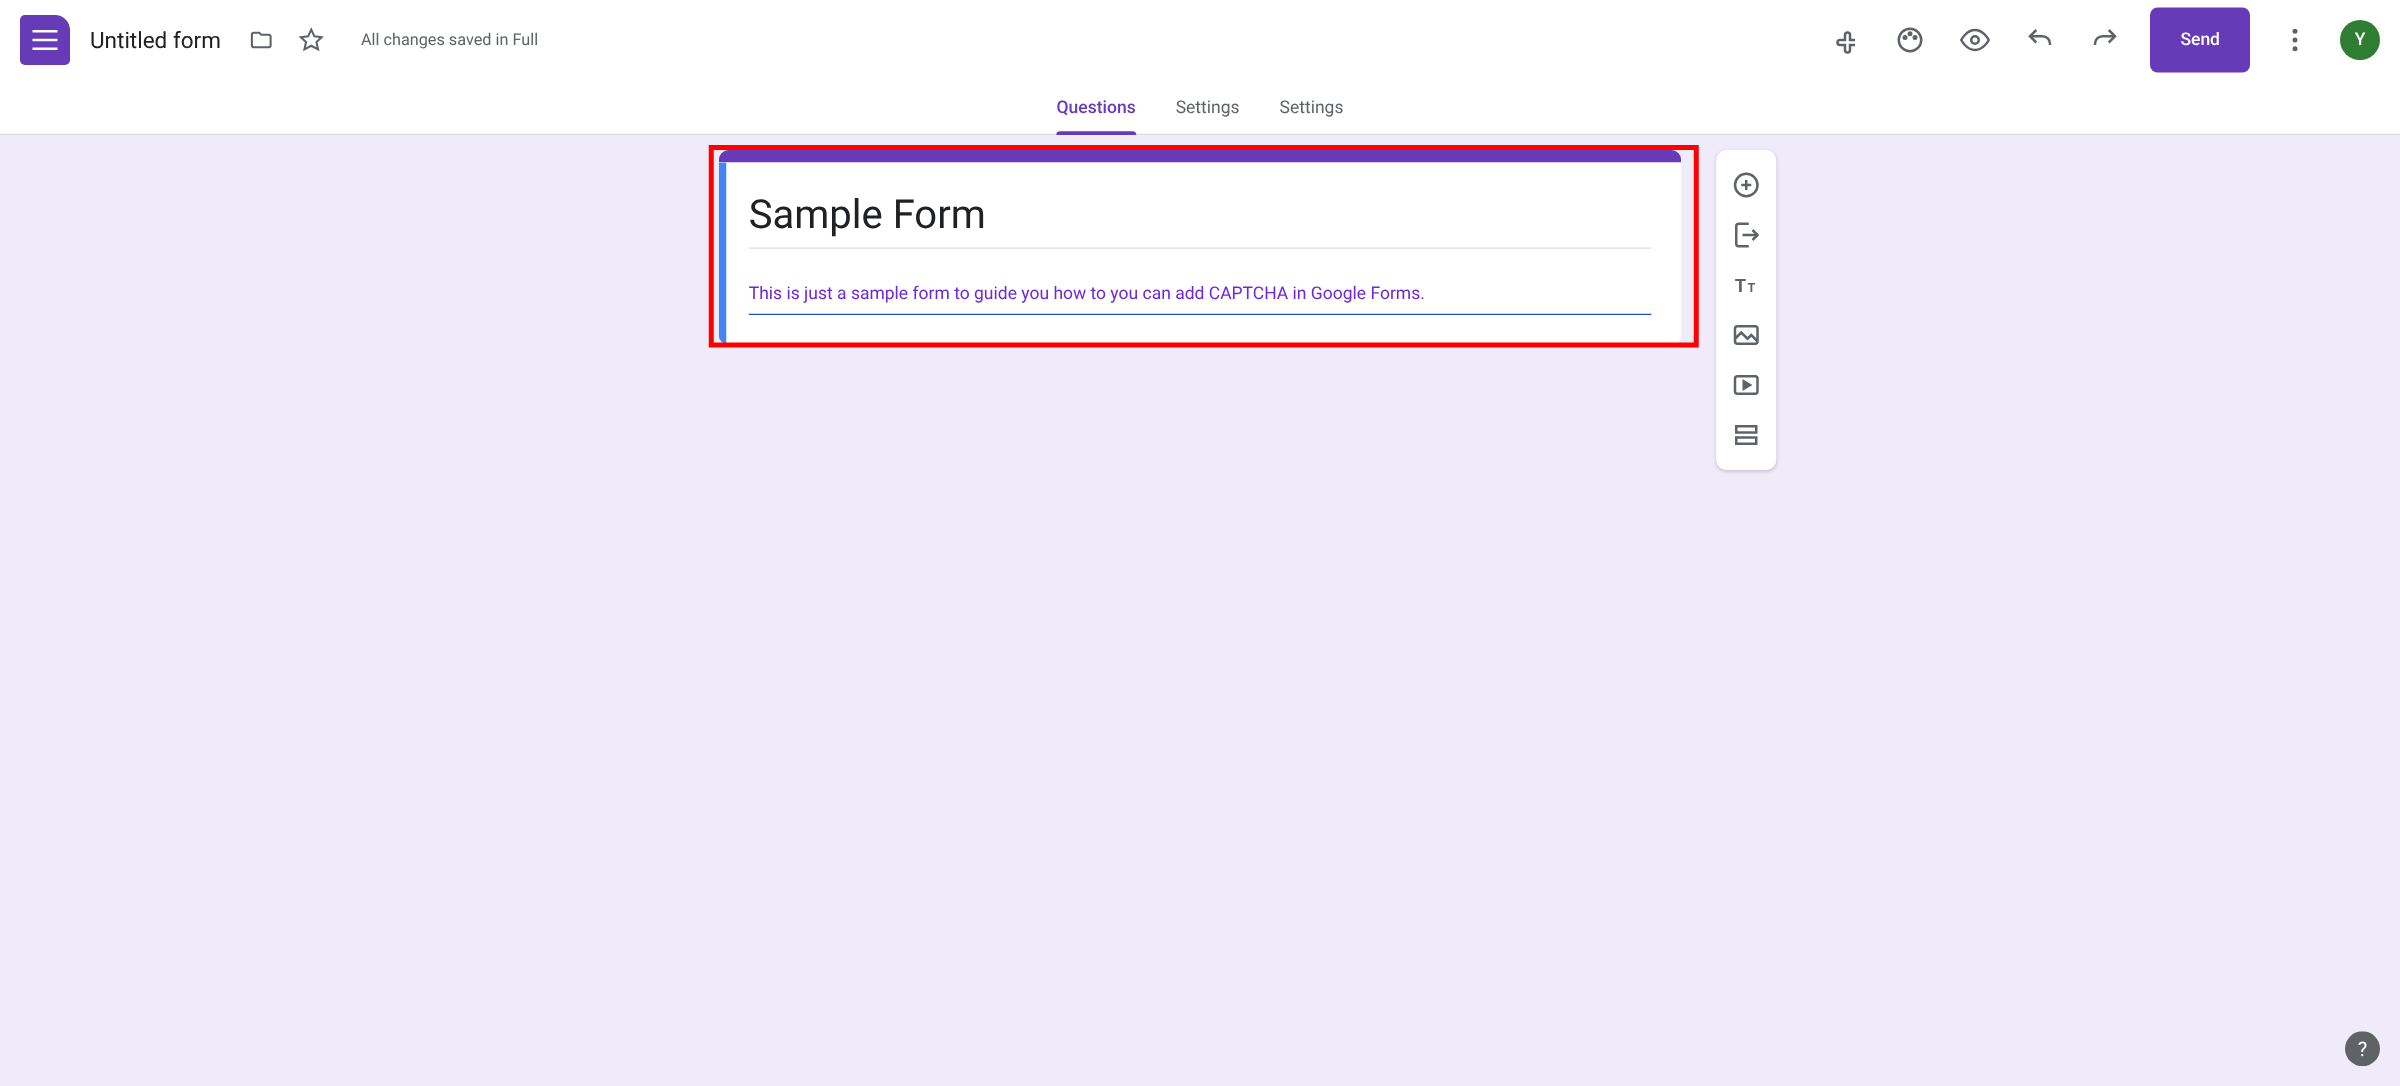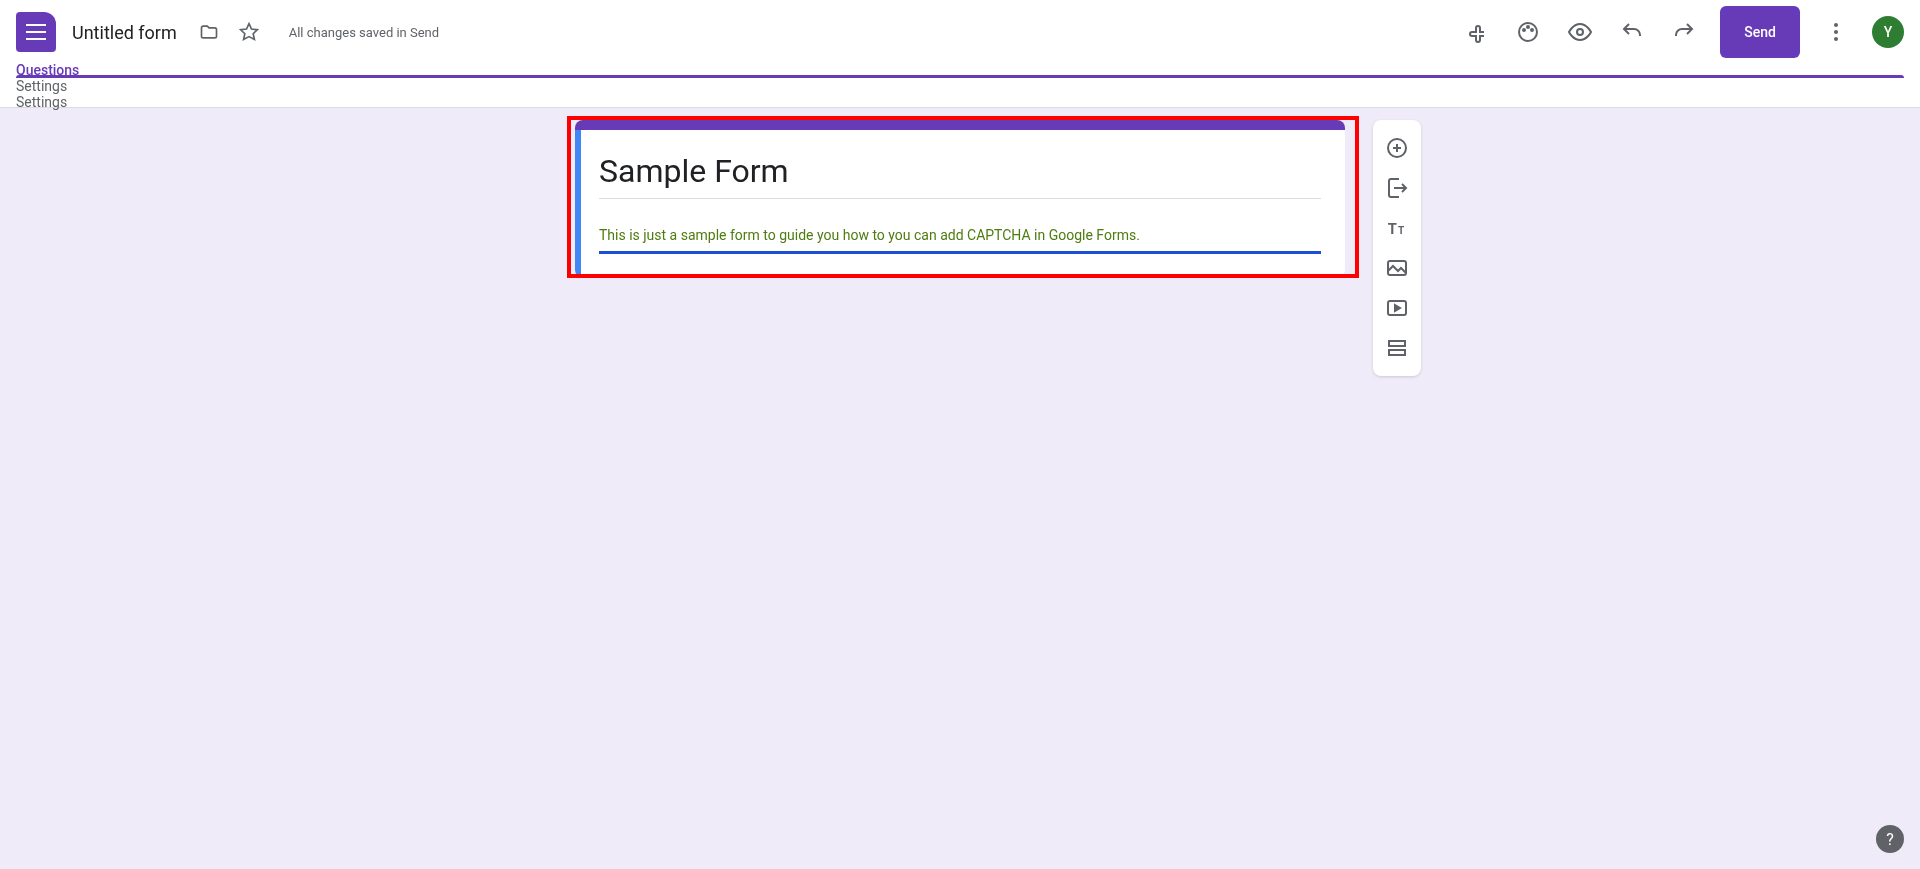--- a/index.html
+++ b/index.html
@@ -11,33 +11,33 @@
 .logo-line { height: 2px; background: #fff; }
 .form-name { font-size: 18px; color: #202124; margin-right: 12px; }
 .folder-icon { width: 40px; height: 40px; display: flex; align-items: center; justify-content: center; cursor: pointer; border-radius: 50%; }
 .star-icon { width: 40px; height: 40px; display: flex; align-items: center; justify-content: center; cursor: pointer; border-radius: 50%; }
 .save-status { font-size: 13px; color: #5f6368; margin-left: 20px; }
 .header-right { margin-left: auto; display: flex; align-items: center; gap: 4px; }
 .icon-btn { width: 48px; height: 48px; display: flex; align-items: center; justify-content: center; cursor: pointer; border-radius: 50%; color: #5f6368; }
 .send-btn { background: #673ab7; color: #fff; border: none; padding: 0 24px; height: 52px; border-radius: 6px; font-size: 14px; font-weight: 500; cursor: pointer; margin: 0 8px; }
 .avatar { width: 32px; height: 32px; border-radius: 50%; background: #2e7d32; color: #fff; display: flex; align-items: center; justify-content: center; font-size: 14px; font-weight: 500; margin-left: 8px; cursor: pointer; }
 
-.tabs { display: flex; justify-content: center; height: 44px; border-bottom: 1px solid #dadce0; flex-direction: column; }
+.tabs { display: flex; justify-content: center; height: 44px; border-bottom: 1px solid #dadce0; }
 .tab { padding: 0 16px; height: 44px; display: flex; align-items: center; font-size: 14px; color: #5f6368; cursor: pointer; position: relative; }
 .tab.active { color: #673ab7; font-weight: 500; }
 .tab.active::after { content: ''; position: absolute; bottom: 0; left: 16px; right: 16px; height: 3px; background: #673ab7; border-radius: 3px 3px 0 0; }
 
 .canvas { background: #f0ebf8; min-height: calc(100% - 108px); padding-top: 12px; display: flex; justify-content: center; }
 .form-area { width: 770px; position: relative; }
 
 .title-card { background: #fff; border-radius: 8px; border-top: 10px solid #673ab7; position: relative; overflow: hidden; }
 .title-card::before { content: ''; position: absolute; left: 0; top: 0; bottom: 0; width: 6px; background: #4285f4; }
 .title-card-inner { padding: 22px 24px 24px 24px; }
 .form-title { font-size: 32px; color: #202124; border-bottom: 1px solid #dadce0; padding-bottom: 8px; margin-bottom: 20px; font-weight: 400; }
-.form-desc { font-size: 14px; color: #4d7c0f; border-bottom: 3px solid #1d4ed8; padding: 8px 0; }
+.form-desc { font-size: 14px; color: #6d28d9; border-bottom: 1px solid #1d4ed8; padding: 8px 0; }
 
 .highlight-box { position: absolute; border: 4px solid #ff0000; pointer-events: none; top: -4px; left: -8px; right: -14px; height: 162px; z-index: 10; }
 
 .question-card { background: #fff; border-radius: 8px; margin-top: 12px; padding: 24px; }
 .question-title { font-size: 16px; color: #202124; margin-bottom: 16px; }
 .answer-placeholder { font-size: 14px; color: #70757a; border-bottom: 1px dotted #bdbdbd; padding-bottom: 4px; width: 50%; }
 
 .toolbar { position: absolute; left: 798px; top: 0; background: #fff; border-radius: 8px; box-shadow: 0 1px 3px rgba(0,0,0,0.15); width: 48px; padding: 8px 0; }
 .tool-btn { width: 48px; height: 40px; display: flex; align-items: center; justify-content: center; cursor: pointer; color: #5f6368; }
 
@@ -60,21 +60,21 @@
   <div class="folder-icon">
     <svg width="20" height="20" viewBox="0 0 24 24" fill="none" stroke="#5f6368" stroke-width="2">
         <path d="M3 7v10a2 2 0 002 2h14a2 2 0 002-2V9a2 2 0 00-2-2h-7l-2-2H5a2 2 0 00-2 2z"></path>
       </svg>
   </div>
   <div class="star-icon">
     <svg width="20" height="20" viewBox="0 0 24 24" fill="none" stroke="#5f6368" stroke-width="2">
         <polygon points="12 2 15 8.5 22 9.3 17 14 18.5 21 12 17.5 5.5 21 7 14 2 9.3 9 8.5 12 2"></polygon>
       </svg>
   </div>
-  <div class="save-status">All changes saved in Send</div>
+  <div class="save-status">All changes saved in Full</div>
   <div class="header-right">
     <div class="icon-btn">
       <svg width="24" height="24" viewBox="0 0 24 24" fill="none" stroke="#5f6368" stroke-width="2">
           <path d="M20 12h-4V8a2 2 0 10-4 0v4H8a2 2 0 100 4h4v4a2 2 0 104 0v-4h4"></path>
         </svg>
     </div>
     <div class="icon-btn">
       <svg width="24" height="24" viewBox="0 0 24 24" fill="none" stroke="#5f6368" stroke-width="2">
           <circle cx="12" cy="12" r="9"></circle>
           <circle cx="8" cy="10" r="1" fill="#5f6368"></circle>

